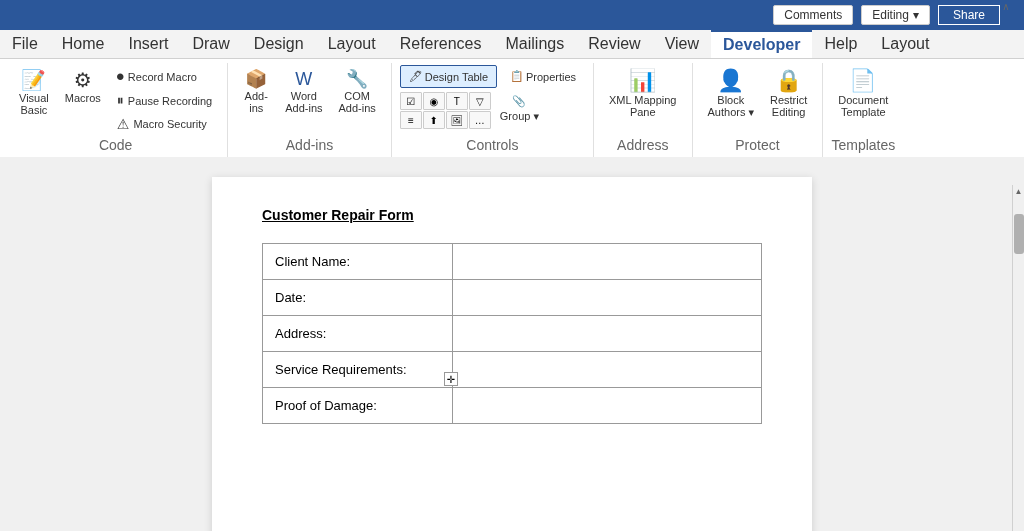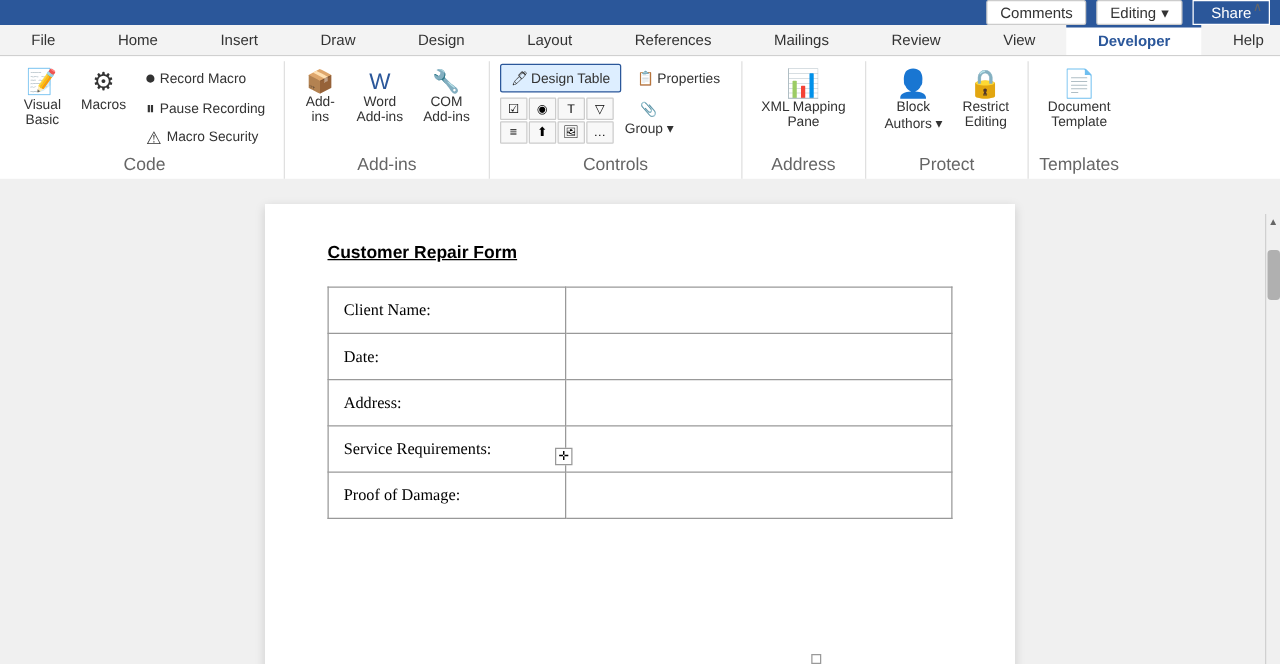--- a/index.html
+++ b/index.html
@@ -4,22 +4,22 @@
   <style>
     * { margin: 0; padding: 0; box-sizing: border-box; }
     body { font-family: 'Segoe UI', Tahoma, Geneva, Verdana, sans-serif; font-size: 12px; background: #f0f0f0; overflow: hidden; }
 
     
     .title-bar {
       display: flex;
       align-items: center;
       justify-content: flex-end;
       background: #2b579a;
-      height: 20px;
-      padding: 0 8px;
+      height: 30px;
+      padding: 0 24px;
       gap: 8px;
     }
     .title-bar-comments {
       background: white;
       border: 1px solid #ccc;
       border-radius: 2px;
       padding: 2px 10px;
       font-size: 12px;
       color: #333;
       cursor: pointer;
@@ -44,22 +44,22 @@
       font-size: 12px;
       color: white;
       cursor: pointer;
     }
     .ribbon-tabs {
       display: flex;
       background: #f3f3f3;
       border-bottom: 1px solid #d0d0d0;
     }
     .ribbon-tab {
-      padding: 4px 25px;
-      font-size: 12px;
+      padding: 4px 12px;
+      font-size: 16px;
       color: #333;
       cursor: pointer;
       border: none;
       background: transparent;
     }
     .ribbon-tab.active {
       background: white;
       border-top: 2px solid #2b579a;
       color: #2b579a;
       font-weight: 700;
@@ -169,21 +169,20 @@
     .doc-title {
       font-size: 14px;
       font-weight: bold;
       text-decoration: underline;
       margin-bottom: 20px;
       color: #000;
     }
     .form-table {
       border-collapse: collapse;
       width: 100%;
-      font-family: Liberation Serif, serif;
     }
     .form-table td {
       border: 1px solid #999;
       padding: 10px 12px;
       font-size: 13px;
       color: #000;
     }
     .form-table td:first-child {
       width: 38%;
       font-weight: normal;

